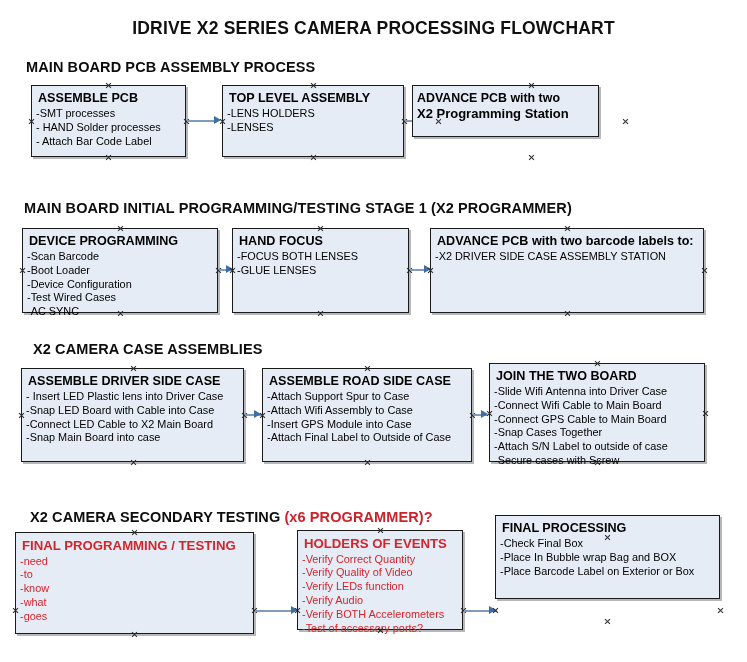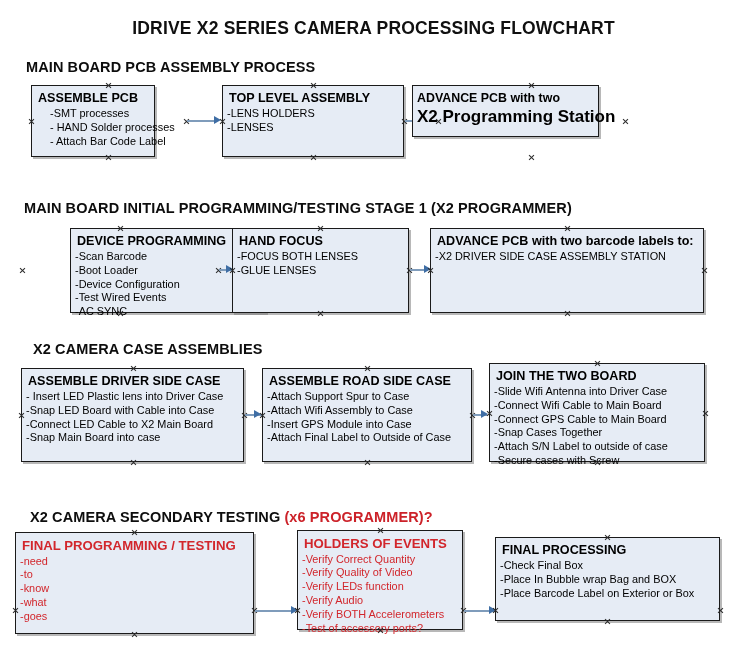--- a/index.html
+++ b/index.html
@@ -57,22 +57,22 @@
     margin: 1px 0 1px 2px;
     white-space: nowrap;
   }
   .box-title.big { font-size: 13.2px; }
   .box-line {
     font-size: 10.9px;
     line-height: 1.27;
     margin-left: 0px;
     white-space: nowrap;
   }
-  .box-line.indent { margin-left: 14px; }
-  .box.bold-body .box-line { font-weight: bold; font-size: 17px; line-height: 1.3; }
+  .box-line.indent { margin-left: 0; }
+  .box.bold-body .box-line { font-weight: bold; font-size: 13px; line-height: 1.3; }
   .box.red .box-title, .box.red .box-line { color: #d2262c; }
   .box.overflow-body { overflow: visible; }
 
   
   .conn {
     position: absolute;
     height: 2px;
     background: #7f9cbb;
   }
   .arrowhead {
@@ -105,21 +105,21 @@
 <body>
 
 <div id="canvas">
 
   <div class="doc-title">IDRIVE X2  SERIES CAMERA PROCESSING FLOWCHART</div>
 
   <div class="section-heading" style="left:26px; top:59px;">
     <span>MAIN BOARD PCB ASSEMBLY PROCESS</span>
   </div>
 
-  <div class="box" style="left:31px; top:85px; width:124px; height:72px;">
+  <div class="box" style="left:31px; top:85px; width:155px; height:72px;">
     <div class="box-title">ASSEMBLE PCB</div>
     <div class="box-line indent">-SMT processes</div>
     <div class="box-line indent">- HAND Solder processes</div>
     <div class="box-line indent">- Attach Bar Code Label</div>
   </div>
   <div class="handle" style="left:108px; top:85px;"></div>
   <div class="handle" style="left:108px; top:157px;"></div>
   <div class="handle" style="left:31px; top:121px;"></div>
   <div class="handle" style="left:186px; top:121px;"></div>
 
@@ -147,26 +147,26 @@
   </div>
   <div class="handle" style="left:531px; top:85px;"></div>
   <div class="handle" style="left:531px; top:157px;"></div>
   <div class="handle" style="left:438px; top:121px;"></div>
   <div class="handle" style="left:625px; top:121px;"></div>
 
   <div class="section-heading" style="left:24px; top:200px;">
     <span>MAIN BOARD INITIAL PROGRAMMING/TESTING STAGE 1 (X2 PROGRAMMER)</span>
   </div>
 
-  <div class="box" style="left:22px; top:228px; width:196px; height:85px;margin-left:48px;">
+  <div class="box" style="left:22px; top:228px; width:196px; height:85px;">
     <div class="box-title">DEVICE PROGRAMMING</div>
     <div class="box-line">-Scan Barcode</div>
     <div class="box-line">-Boot Loader</div>
     <div class="box-line">-Device Configuration</div>
-    <div class="box-line">-Test Wired Events</div>
+    <div class="box-line">-Test Wired Cases</div>
     <div class="box-line">-AC SYNC</div>
   </div>
   <div class="handle" style="left:120px; top:228px;"></div>
   <div class="handle" style="left:120px; top:313px;"></div>
   <div class="handle" style="left:22px; top:270px;"></div>
   <div class="handle" style="left:218px; top:270px;"></div>
 
   <div class="conn" style="left:219px; top:269px; width:20px;"></div>
   <div class="arrowhead" style="left:226px; top:265px;"></div>
 
@@ -270,21 +270,21 @@
     <div class="box-line">-Test of accessory ports?</div>
   </div>
   <div class="handle" style="left:380px; top:530px;"></div>
   <div class="handle" style="left:380px; top:630px;"></div>
   <div class="handle" style="left:297px; top:610px;"></div>
   <div class="handle" style="left:463px; top:610px;"></div>
 
   <div class="conn" style="left:464px; top:610px; width:33px;"></div>
   <div class="arrowhead" style="left:489px; top:606px;"></div>
 
-  <div class="box" style="left:495px; top:537px; width:225px; height:84px;">
+  <div class="box" style="left:495px; top:515px; width:225px; height:84px;">
     <div class="box-title">FINAL PROCESSING</div>
     <div class="box-line"> -Check Final Box</div>
     <div class="box-line">-Place In Bubble wrap Bag and BOX</div>
     <div class="box-line">-Place Barcode Label on Exterior or Box</div>
   </div>
   <div class="handle" style="left:607px; top:537px;"></div>
   <div class="handle" style="left:607px; top:621px;"></div>
   <div class="handle" style="left:495px; top:610px;"></div>
   <div class="handle" style="left:720px; top:610px;"></div>
 

